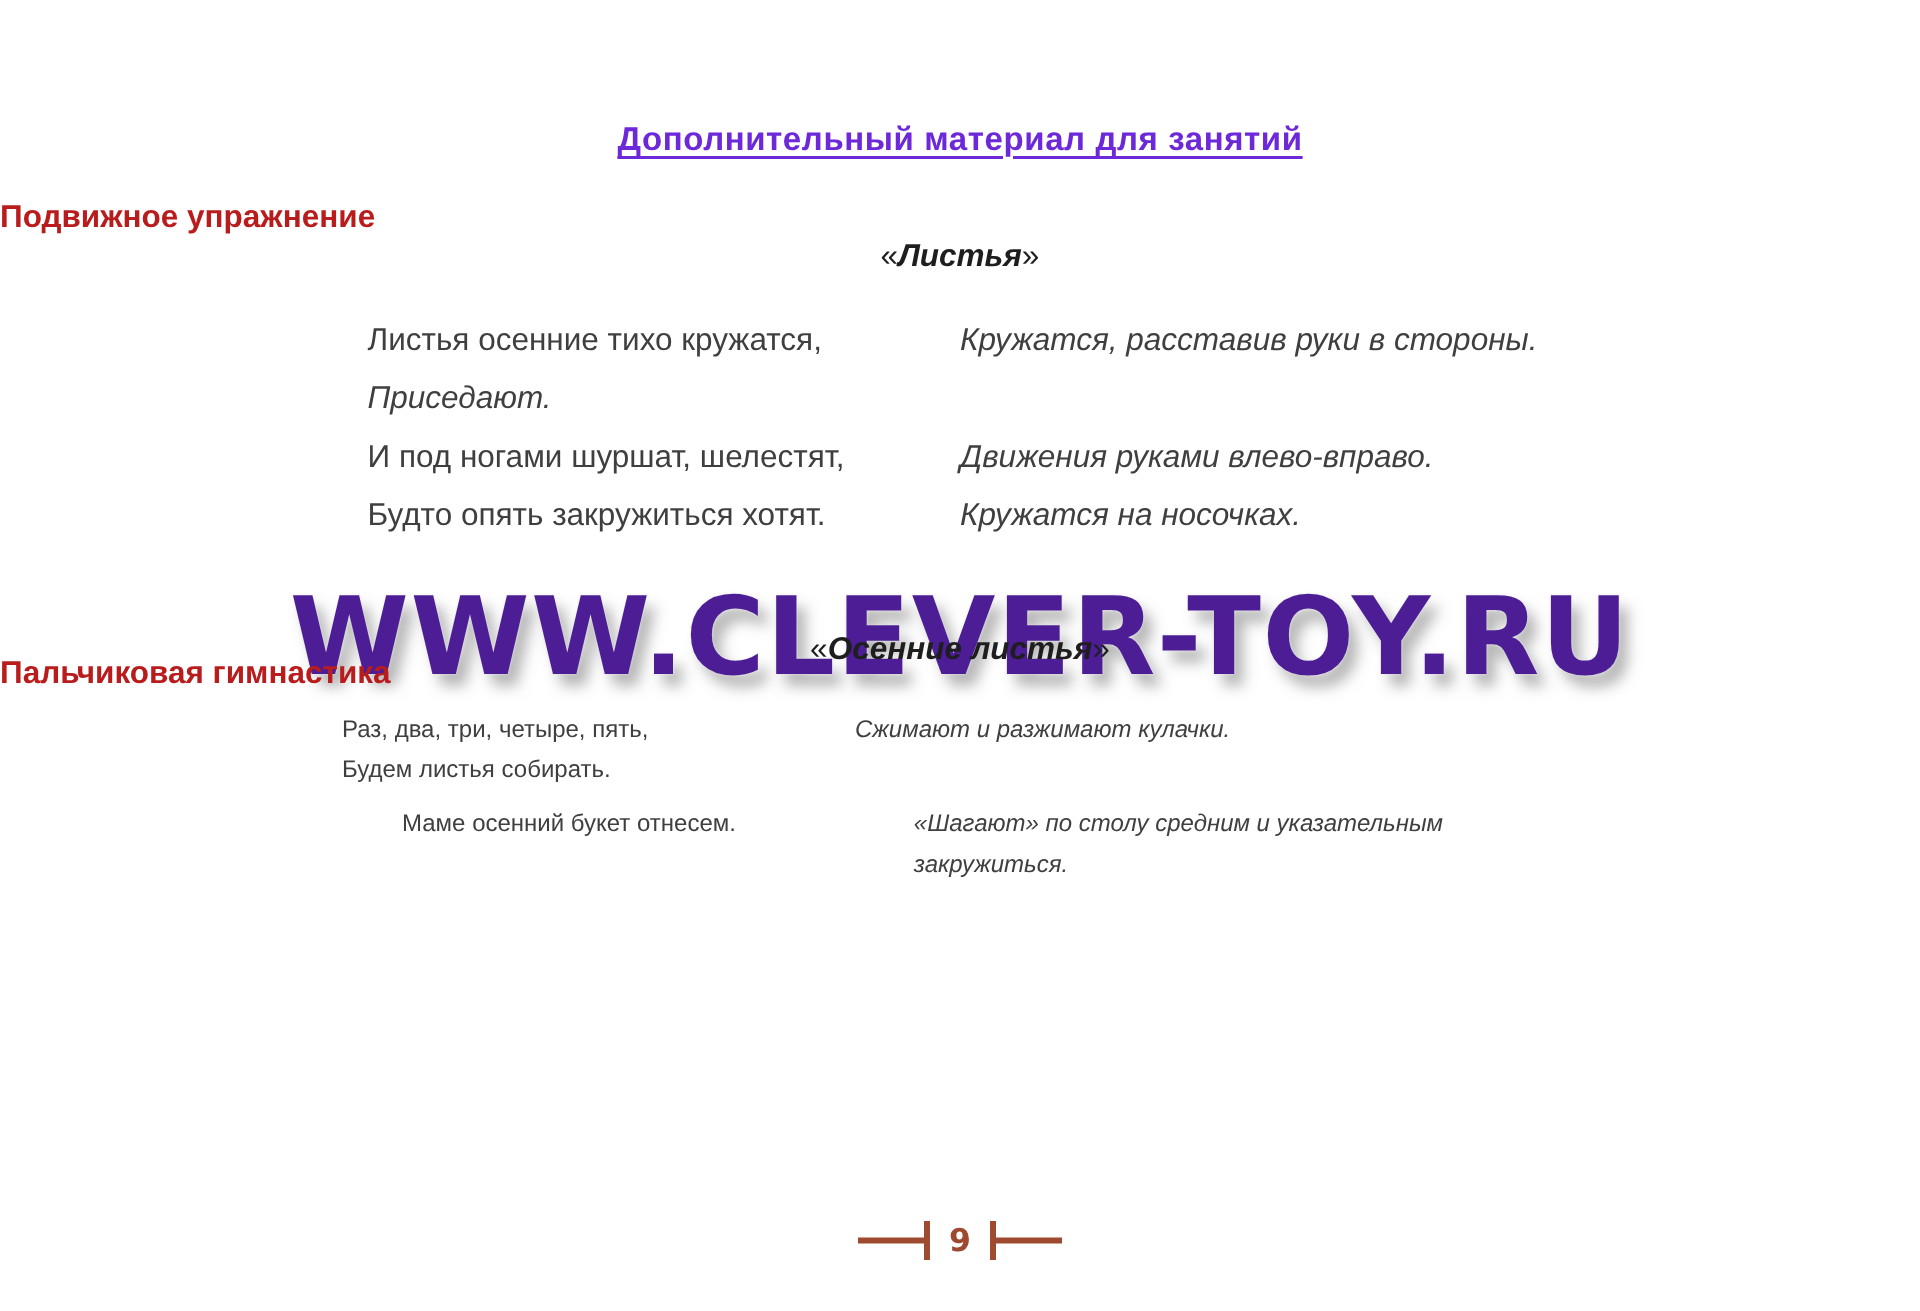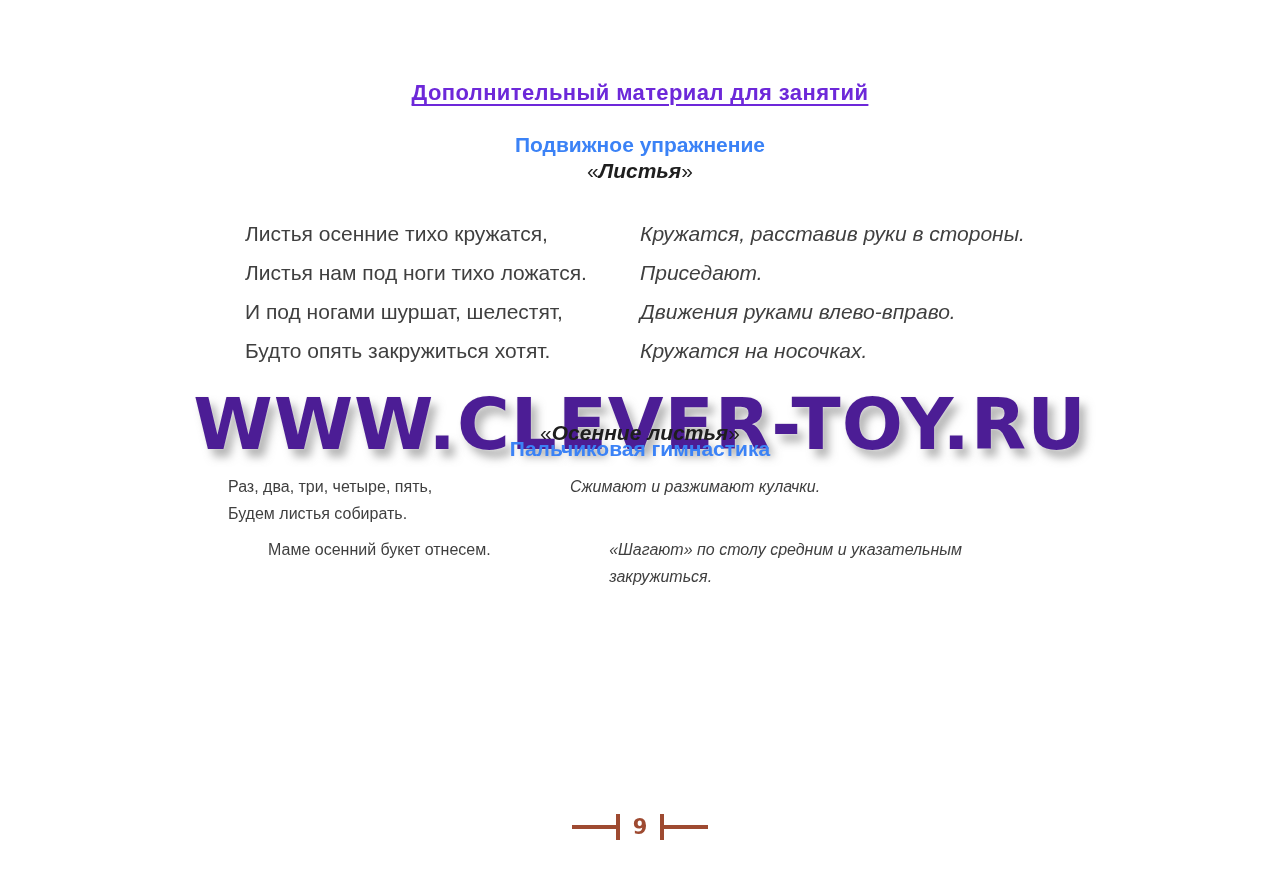--- a/index.html
+++ b/index.html
@@ -32,36 +32,36 @@
     font-size:22px;font-weight:bold;color:#6d28d9;
     letter-spacing:0.4px;
   }
   .doc-title .u{
     text-decoration:underline;
     text-decoration-thickness:2px;
     text-underline-offset:4px;
   }
   .sec-heading{
     position:absolute;left:0;width:100%;
-    text-align:center;
-    font-size:21px;font-weight:bold;color:#3b82f6;
+    text-align:left;
+    font-size:21px;font-weight:bold;color:#b91c1c;
   }
   .sec-subtitle{
     position:absolute;left:0;width:100%;
     text-align:center;
     font-size:21px;color:#1e1e1e;
   }
   .sec-subtitle .name{font-weight:bold;font-style:italic;}
   .stanza1{
     position:absolute;left:245px;top:214px;
     width:860px;
   }
   .stanza1 .row{
     display:flex;height:39px;
-    font-size:21px;line-height:26px;align-items:center;
+    font-size:21px;line-height:26px;
   }
   .stanza1 .row .left{width:395px;}
   .stanza1 .row .right{font-style:italic;flex:1;}
   .stanza2{
     position:absolute;left:228px;top:474px;
     width:880px;
     font-size:16px;line-height:26.5px;
   }
   .stanza2 .group{display:flex;}
   .stanza2 .group .left{width:342px;}
@@ -100,21 +100,20 @@
     <div class="sec-subtitle" style="top:159px;">
       <span>«</span><span class="name">Листья</span><span>»</span>
     </div>
 
     <div class="stanza1">
       <div class="row">
         <span class="left">Листья осенние тихо кружатся,</span>
         <span class="right">Кружатся, расставив руки в стороны.</span>
       </div>
       <div class="row">
-        <span class="left">Листья нам под ноги тихо ложатся.</span>
         <span class="right">Приседают.</span>
       </div>
       <div class="row">
         <span class="left">И под ногами шуршат, шелестят,</span>
         <span class="right">Движения руками влево-вправо.</span>
       </div>
       <div class="row">
         <span class="left">Будто опять закружиться хотят.</span>
         <span class="right">Кружатся на носочках.</span>
       </div>

